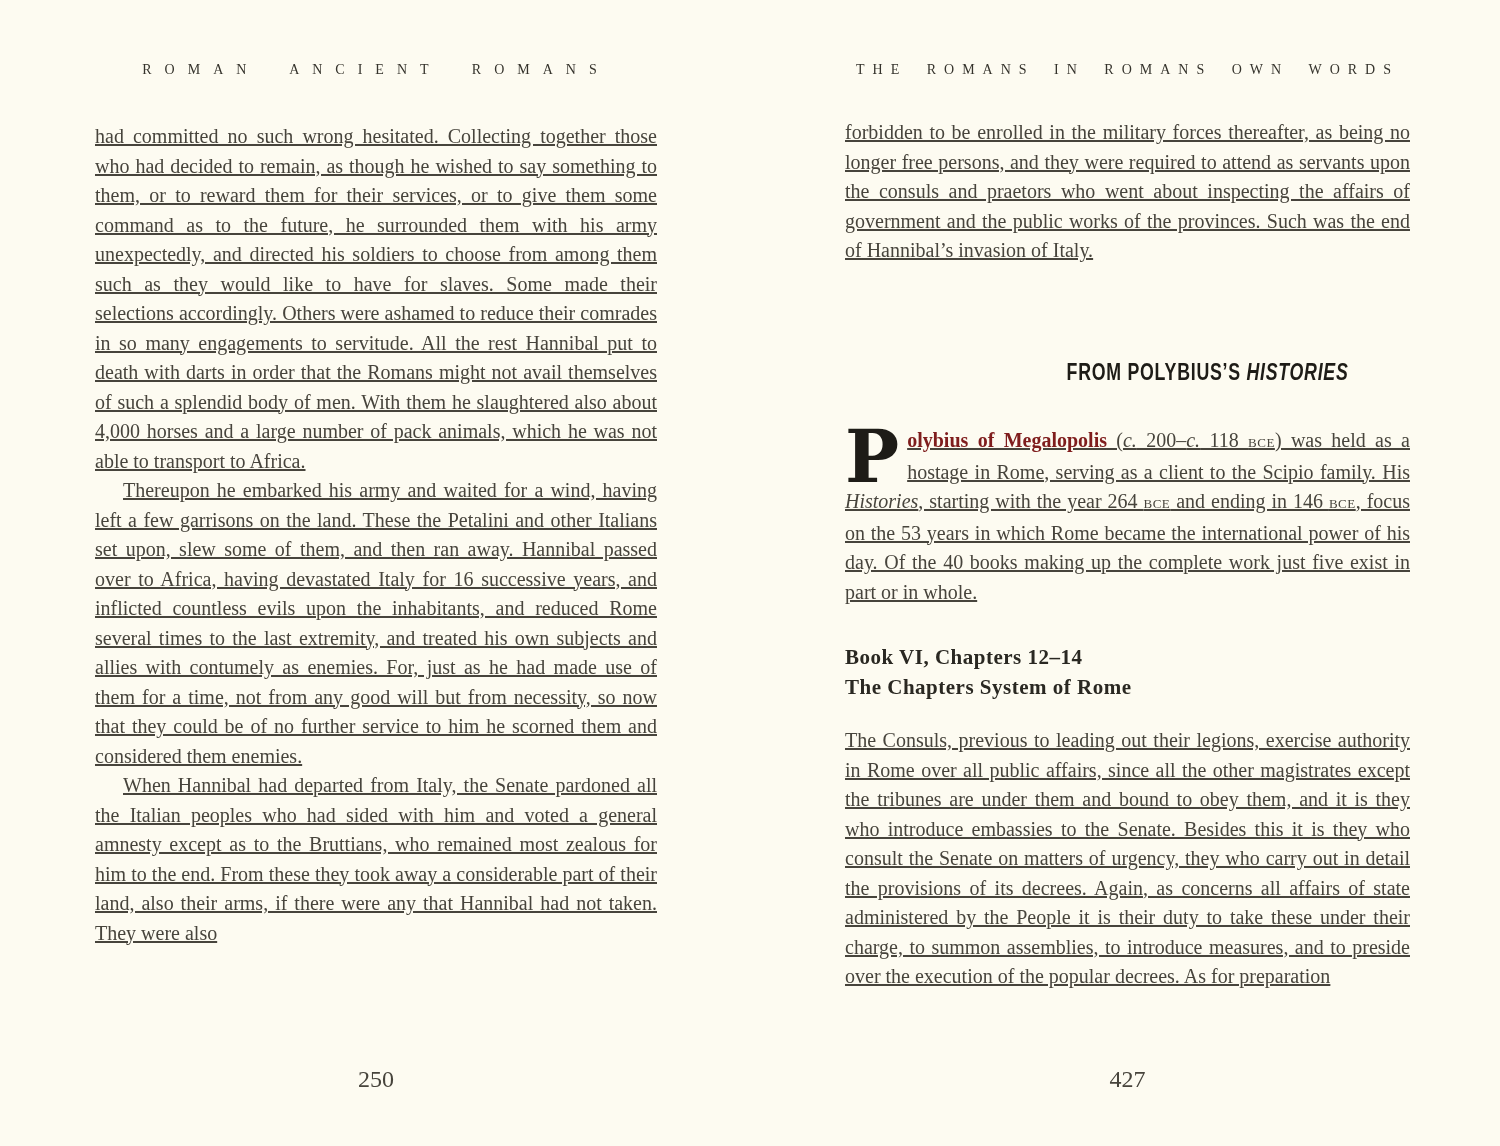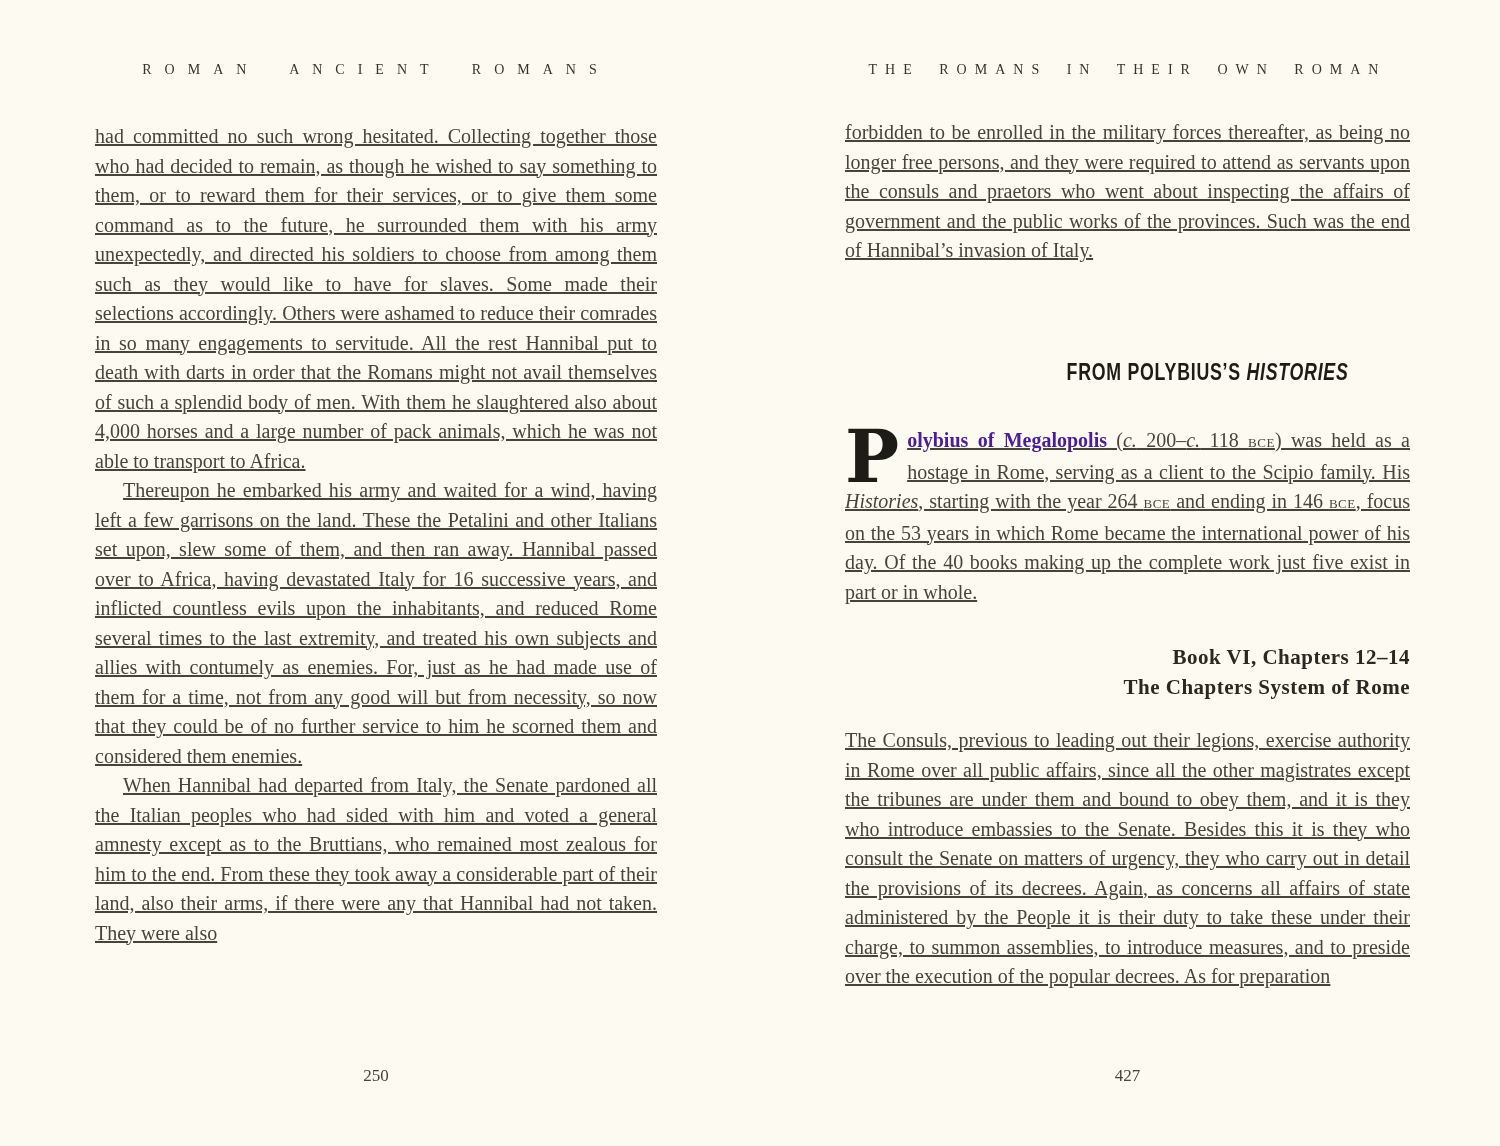--- a/index.html
+++ b/index.html
@@ -54,57 +54,57 @@
 
   .author-intro{position:absolute;top:426px;left:0;width:565px;}
   .dropcap{
     float:left;
     font-family:"DejaVu Serif", serif;
     font-weight:700;
     font-size:72px;line-height:55px;
     margin:3px 8px 0 0;
     color:var(--display-ink);
   }
-  .bold-lead{font-weight:700;color:#4c1d95;}
+  .bold-lead{font-weight:700;color:#7f1d1d;}
   .circa{font-style:italic;}
   .work-title{font-style:italic;}
   .era{font-size:13px;letter-spacing:0.5px;}
 
   .chapter-heading{
     position:absolute;top:642px;left:0;right:0;
-    text-align:right;
+    text-align:left;
     font-weight:700;font-size:21px;line-height:30px;
     letter-spacing:0.5px;color:#2a2822;
   }
   .chapter-heading div{margin:0;}
 
   .body-paragraph{position:absolute;top:726px;left:0;width:565px;}
 
   .page-number{
     position:absolute;top:1066px;left:0;right:0;
-    text-align:center;font-size:17px;color:var(--ink);
+    text-align:center;font-size:24px;color:var(--ink);
   }
 </style>
 </head>
 <body>
 
 <div class="spread">
 
   <section class="page page-left">
     <div class="running-header rh-left">ROMAN ANCIENT ROMANS</div>
     <div class="body-text left-body">
         <p>had committed no such wrong hesitated. Collecting together those who had decided to remain, as though he wished to say something to them, or to reward them for their services, or to give them some command as to the future, he surrounded them with his army unexpectedly, and directed his soldiers to choose from among them such as they would like to have for slaves. Some made their selections accordingly. Others were ashamed to reduce their comrades in so many engagements to servitude. All the rest Hannibal put to death with darts in order that the Romans might not avail themselves of such a splendid body of men. With them he slaughtered also about 4,000 horses and a large number of pack animals, which he was not able to transport to Africa.</p>
         <p class="indent">Thereupon he embarked his army and waited for a wind, having left a few garrisons on the land. These the Petalini and other Italians set upon, slew some of them, and then ran away. Hannibal passed over to Africa, having devastated Italy for 16 successive years, and inflicted countless evils upon the inhabitants, and reduced Rome several times to the last extremity, and treated his own subjects and allies with contumely as enemies. For, just as he had made use of them for a time, not from any good will but from necessity, so now that they could be of no further service to him he scorned them and considered them enemies.</p>
         <p class="indent">When Hannibal had departed from Italy, the Senate pardoned all the Italian peoples who had sided with him and voted a general amnesty except as to the Bruttians, who remained most zealous for him to the end. From these they took away a considerable part of their land, also their arms, if there were any that Hannibal had not taken. They were also</p>
       </div>
     <div class="page-number">250</div>
   </section>
 
   <section class="page page-right">
-    <div class="running-header rh-right">THE ROMANS IN THEIR OWN ROMAN</div>
+    <div class="running-header rh-right">THE ROMANS IN ROMANS OWN WORDS</div>
     <div class="body-text cont-para">
         <p>forbidden to be enrolled in the military forces thereafter, as being no longer free persons, and they were required to attend as servants upon the consuls and praetors who went about inspecting the affairs of government and the public works of the provinces. Such was the end of Hannibal’s invasion of Italy.</p>
       </div>
 
     <div class="section-heading"><span class="stencil"><span>FROM POLYBIUS’S </span><span class="it">HISTORIES</span></span></div>
 
     <div class="body-text author-intro">
         <p><span class="dropcap">P</span><span class="bold-lead">olybius of Megalopolis</span><span> (</span><span class="circa">c.</span><span> 200–</span><span class="circa">c.</span><span> 118 </span><span class="era">BCE</span><span>) was held as a hostage in Rome, serving as a client to the Scipio family. His </span><span class="work-title">Histories</span><span>, starting with the year 264 </span><span class="era">BCE</span><span> and ending in 146 </span><span class="era">BCE</span><span>, focus on the 53 years in which Rome became the international power of his day. Of the 40 books making up the complete work just five exist in part or in whole.</span></p>
       </div>
 

